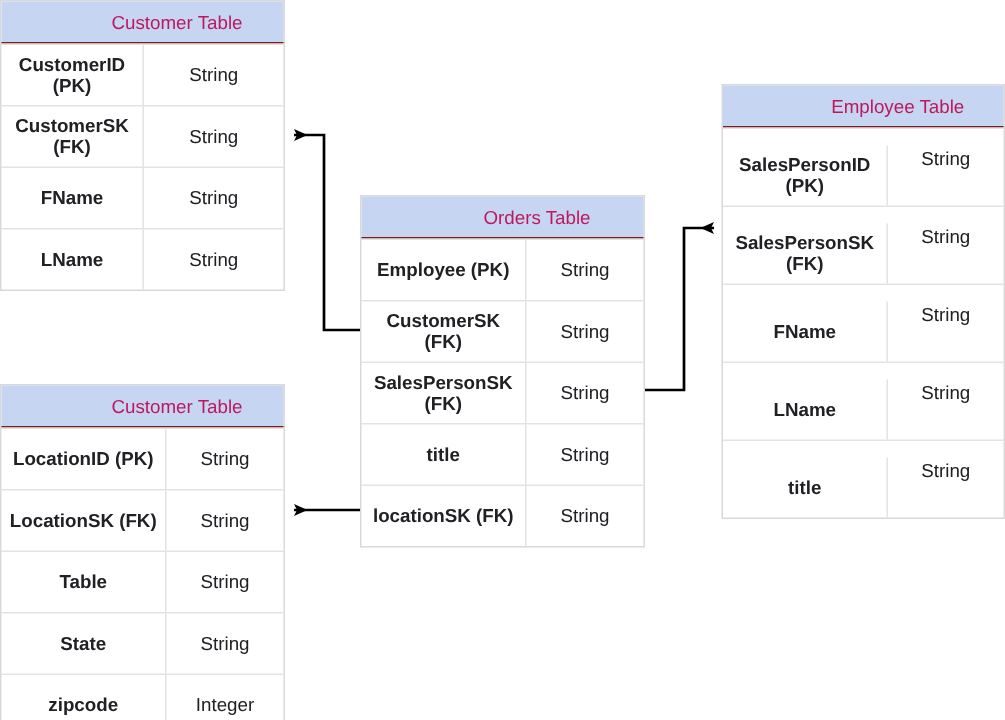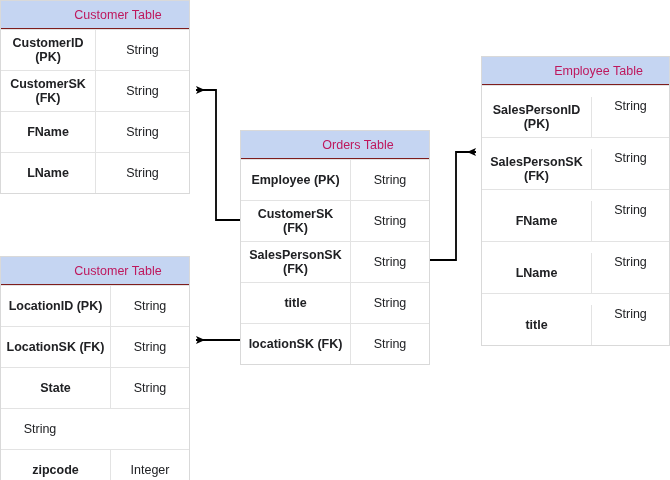--- a/index.html
+++ b/index.html
@@ -116,24 +116,25 @@
     <div class="tbl-title">Customer Table</div>
     <div class="tbl-row">
       <div class="cell cell-name">LocationID (PK)</div>
       <div class="cell cell-type">String</div>
     </div>
     <div class="tbl-row">
       <div class="cell cell-name">LocationSK (FK)</div>
       <div class="cell cell-type">String</div>
     </div>
     <div class="tbl-row">
+      <div class="cell cell-name">Table</div>
+      <div class="cell cell-type">String</div>
+    </div>
+    <div class="tbl-row">
       <div class="cell cell-name">State</div>
-      <div class="cell cell-type">String</div>
-    </div>
-    <div class="tbl-row">
       <div class="cell cell-type">String</div>
     </div>
     <div class="tbl-row">
       <div class="cell cell-name">zipcode</div>
       <div class="cell cell-type">Integer</div>
     </div>
   </div>
 
   <div class="er-table" id="table-orders">
     <div class="tbl-title">Orders Table</div>

